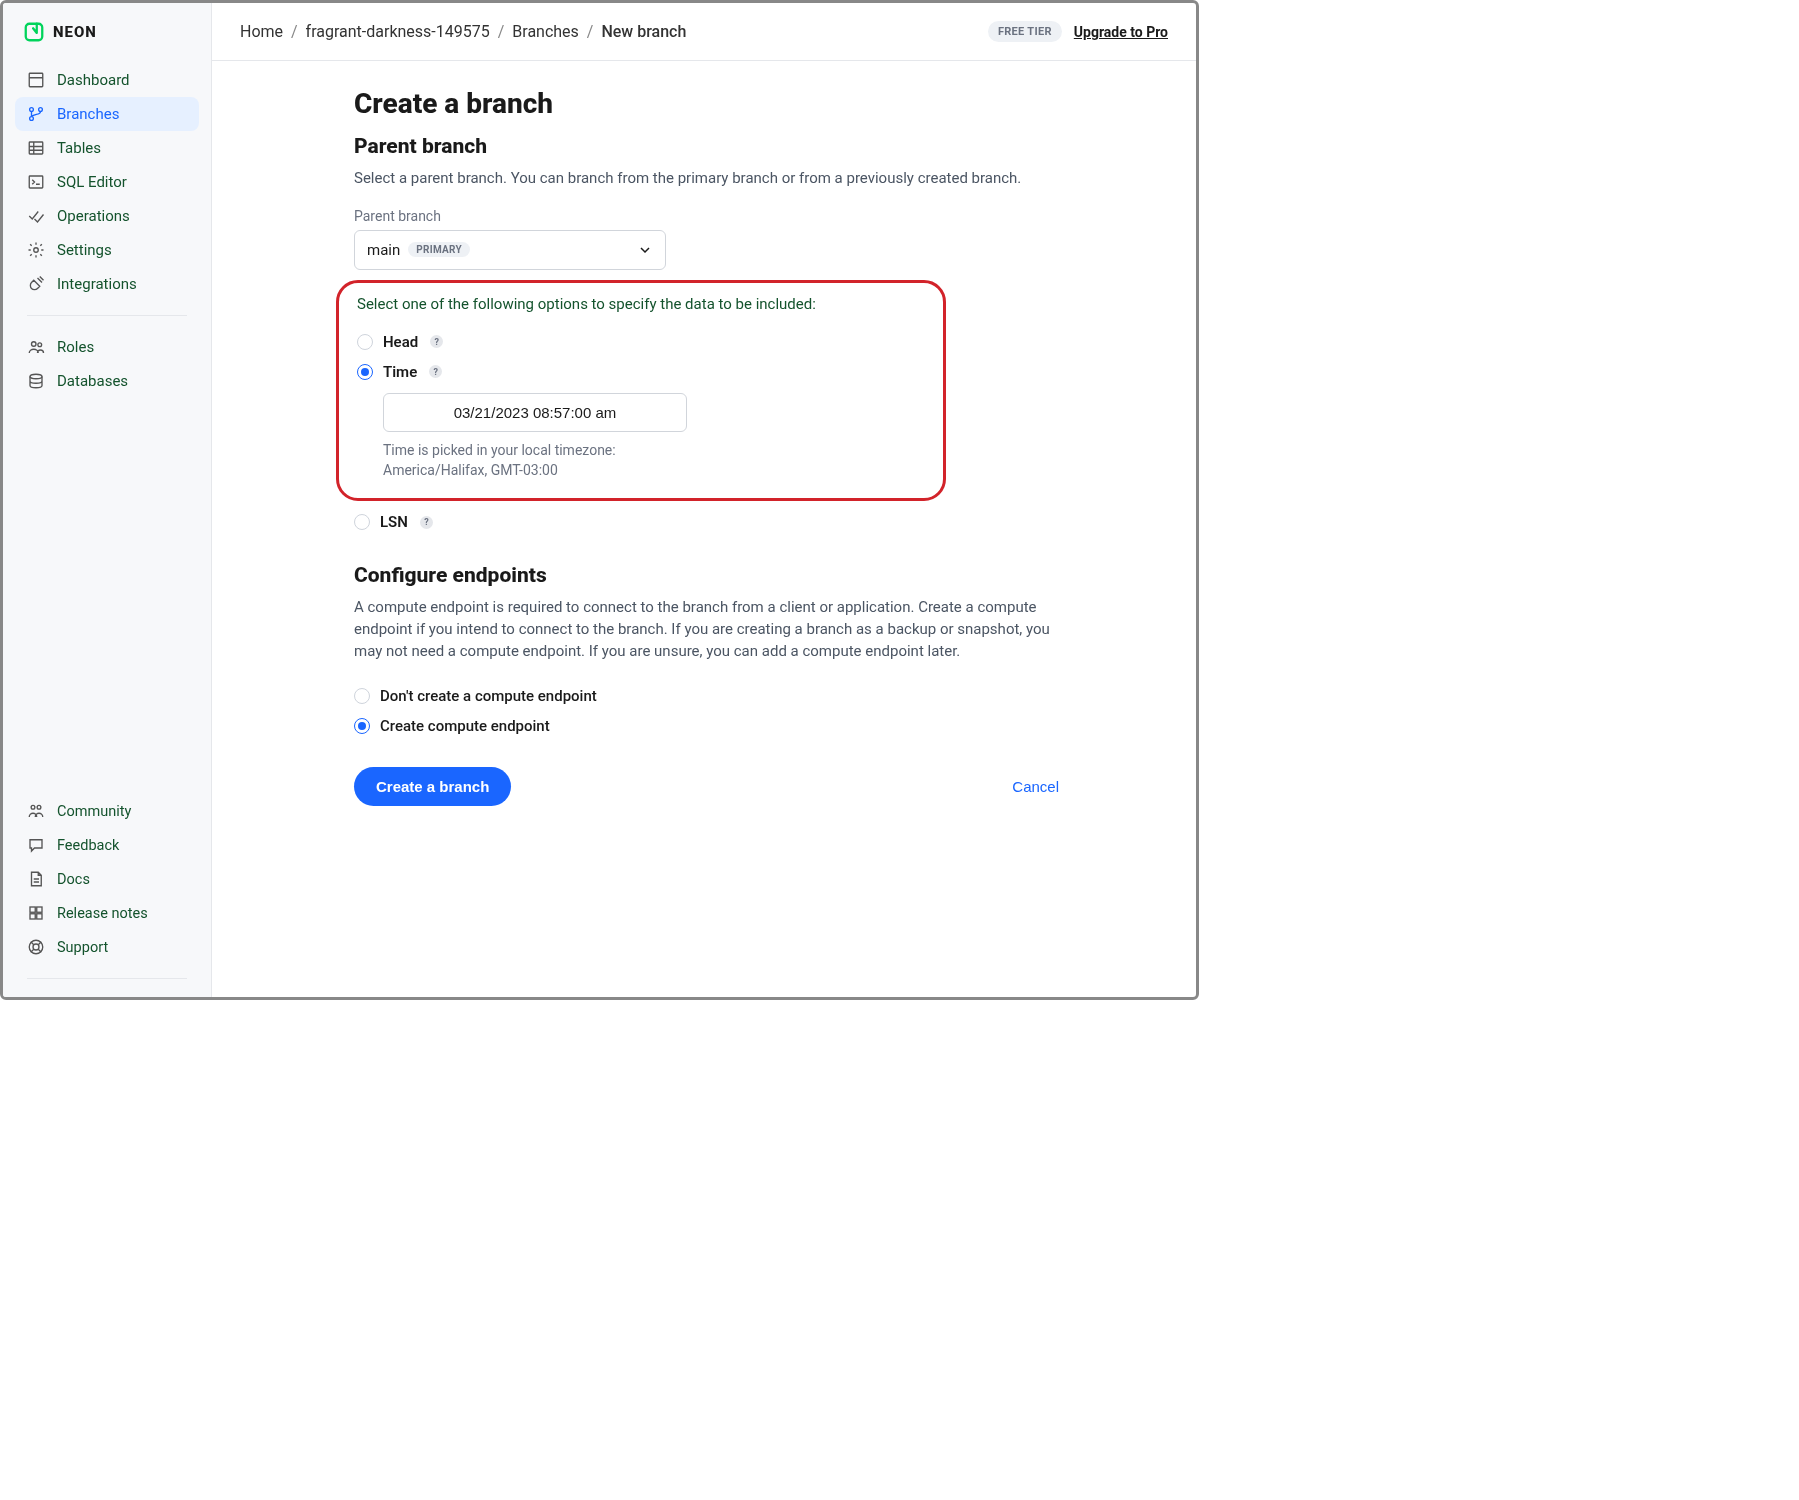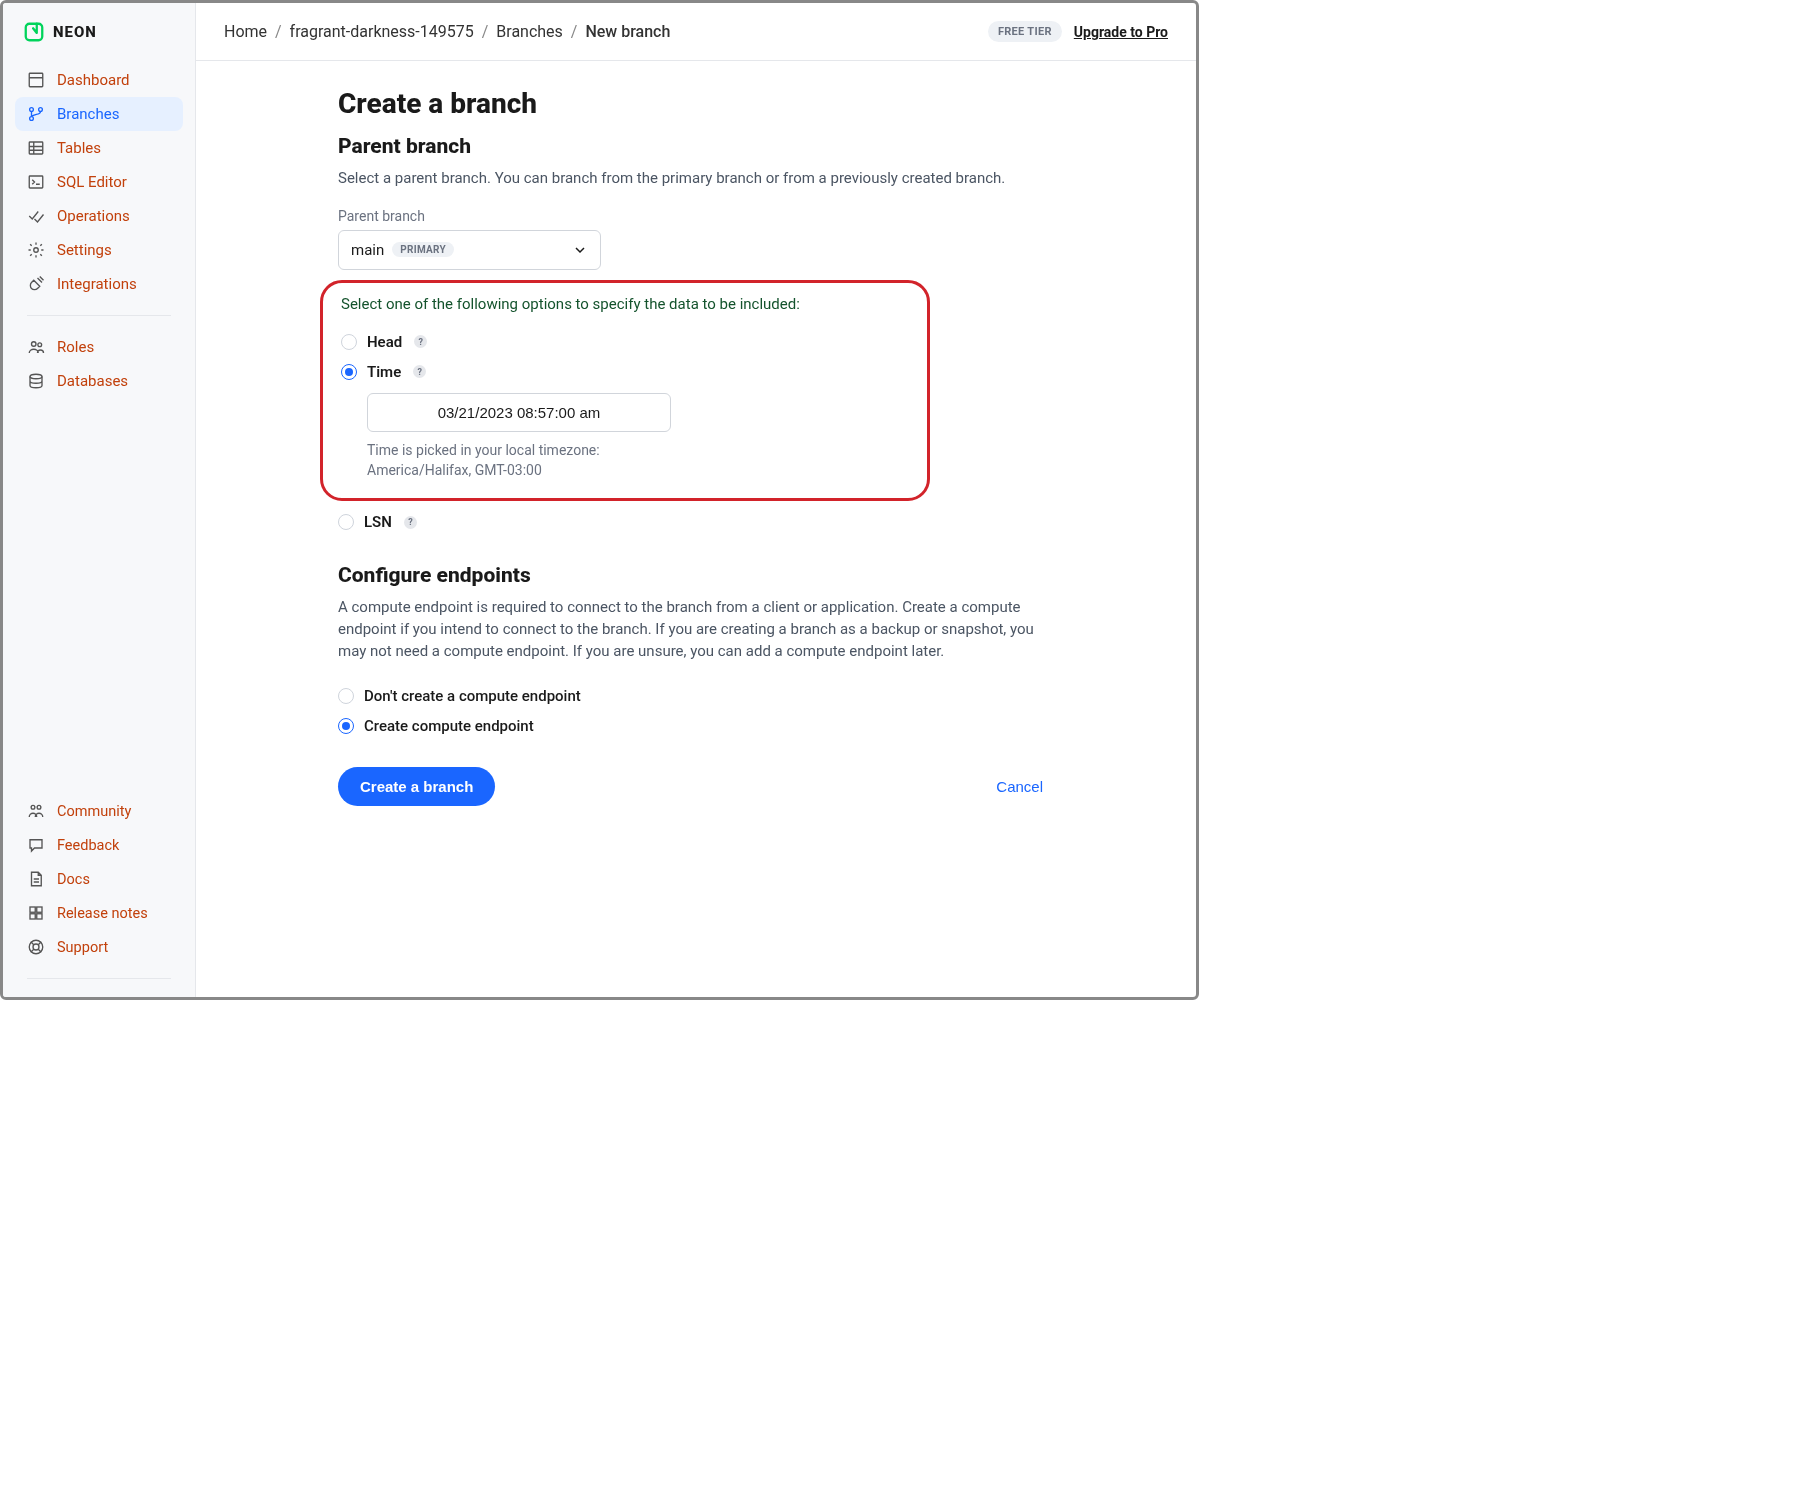--- a/index.html
+++ b/index.html
@@ -8,21 +8,21 @@
     background: #fff;
     color: #1a1a1a;
     width: 1199px;
     height: 1000px;
     overflow: hidden;
     border: 3px solid #888;
     border-radius: 6px;
   }
   .app { display: flex; height: 100%; }
   .sidebar {
-    width: 193px;
+    width: 209px;
     background: #f7f8fa;
     border-right: 1px solid #e5e7eb;
     display: flex;
     flex-direction: column;
     padding: 18px 0 10px 0;
   }
   .logo-row {
     display: flex;
     align-items: center;
     gap: 8px;
@@ -40,21 +40,21 @@
   }
   .nav-group { padding: 6px 12px; }
   .nav-item {
     display: flex;
     align-items: center;
     gap: 12px;
     padding: 8px 12px;
     border-radius: 8px;
     cursor: pointer;
     font-size: 15px;
-    color: #c2410c;
+    color: #14532d;
   }
   .nav-item.active {
     background: #e6f0ff;
     color: #1a66ff;
   }
   .nav-item .icon { width: 18px; height: 18px; color: #555; flex-shrink: 0; }
   .nav-item.active .icon { color: #1a66ff; }
   .nav-divider {
     margin: 8px 24px;
     border: none;
@@ -130,21 +130,21 @@
     background: #fff;
   }
   .section { margin-bottom: 26px; }
   .desc {
     font-size: 15px;
     color: #4b5563;
     line-height: 1.45;
     margin-bottom: 18px;
   }
   .select-box {
-    width: 263px;
+    width: 312px;
     padding: 10px 12px;
     border: 1px solid #d1d5db;
     border-radius: 6px;
     font-size: 15px;
     display: flex;
     align-items: center;
     justify-content: space-between;
     cursor: pointer;
     background: #fff;
   }

